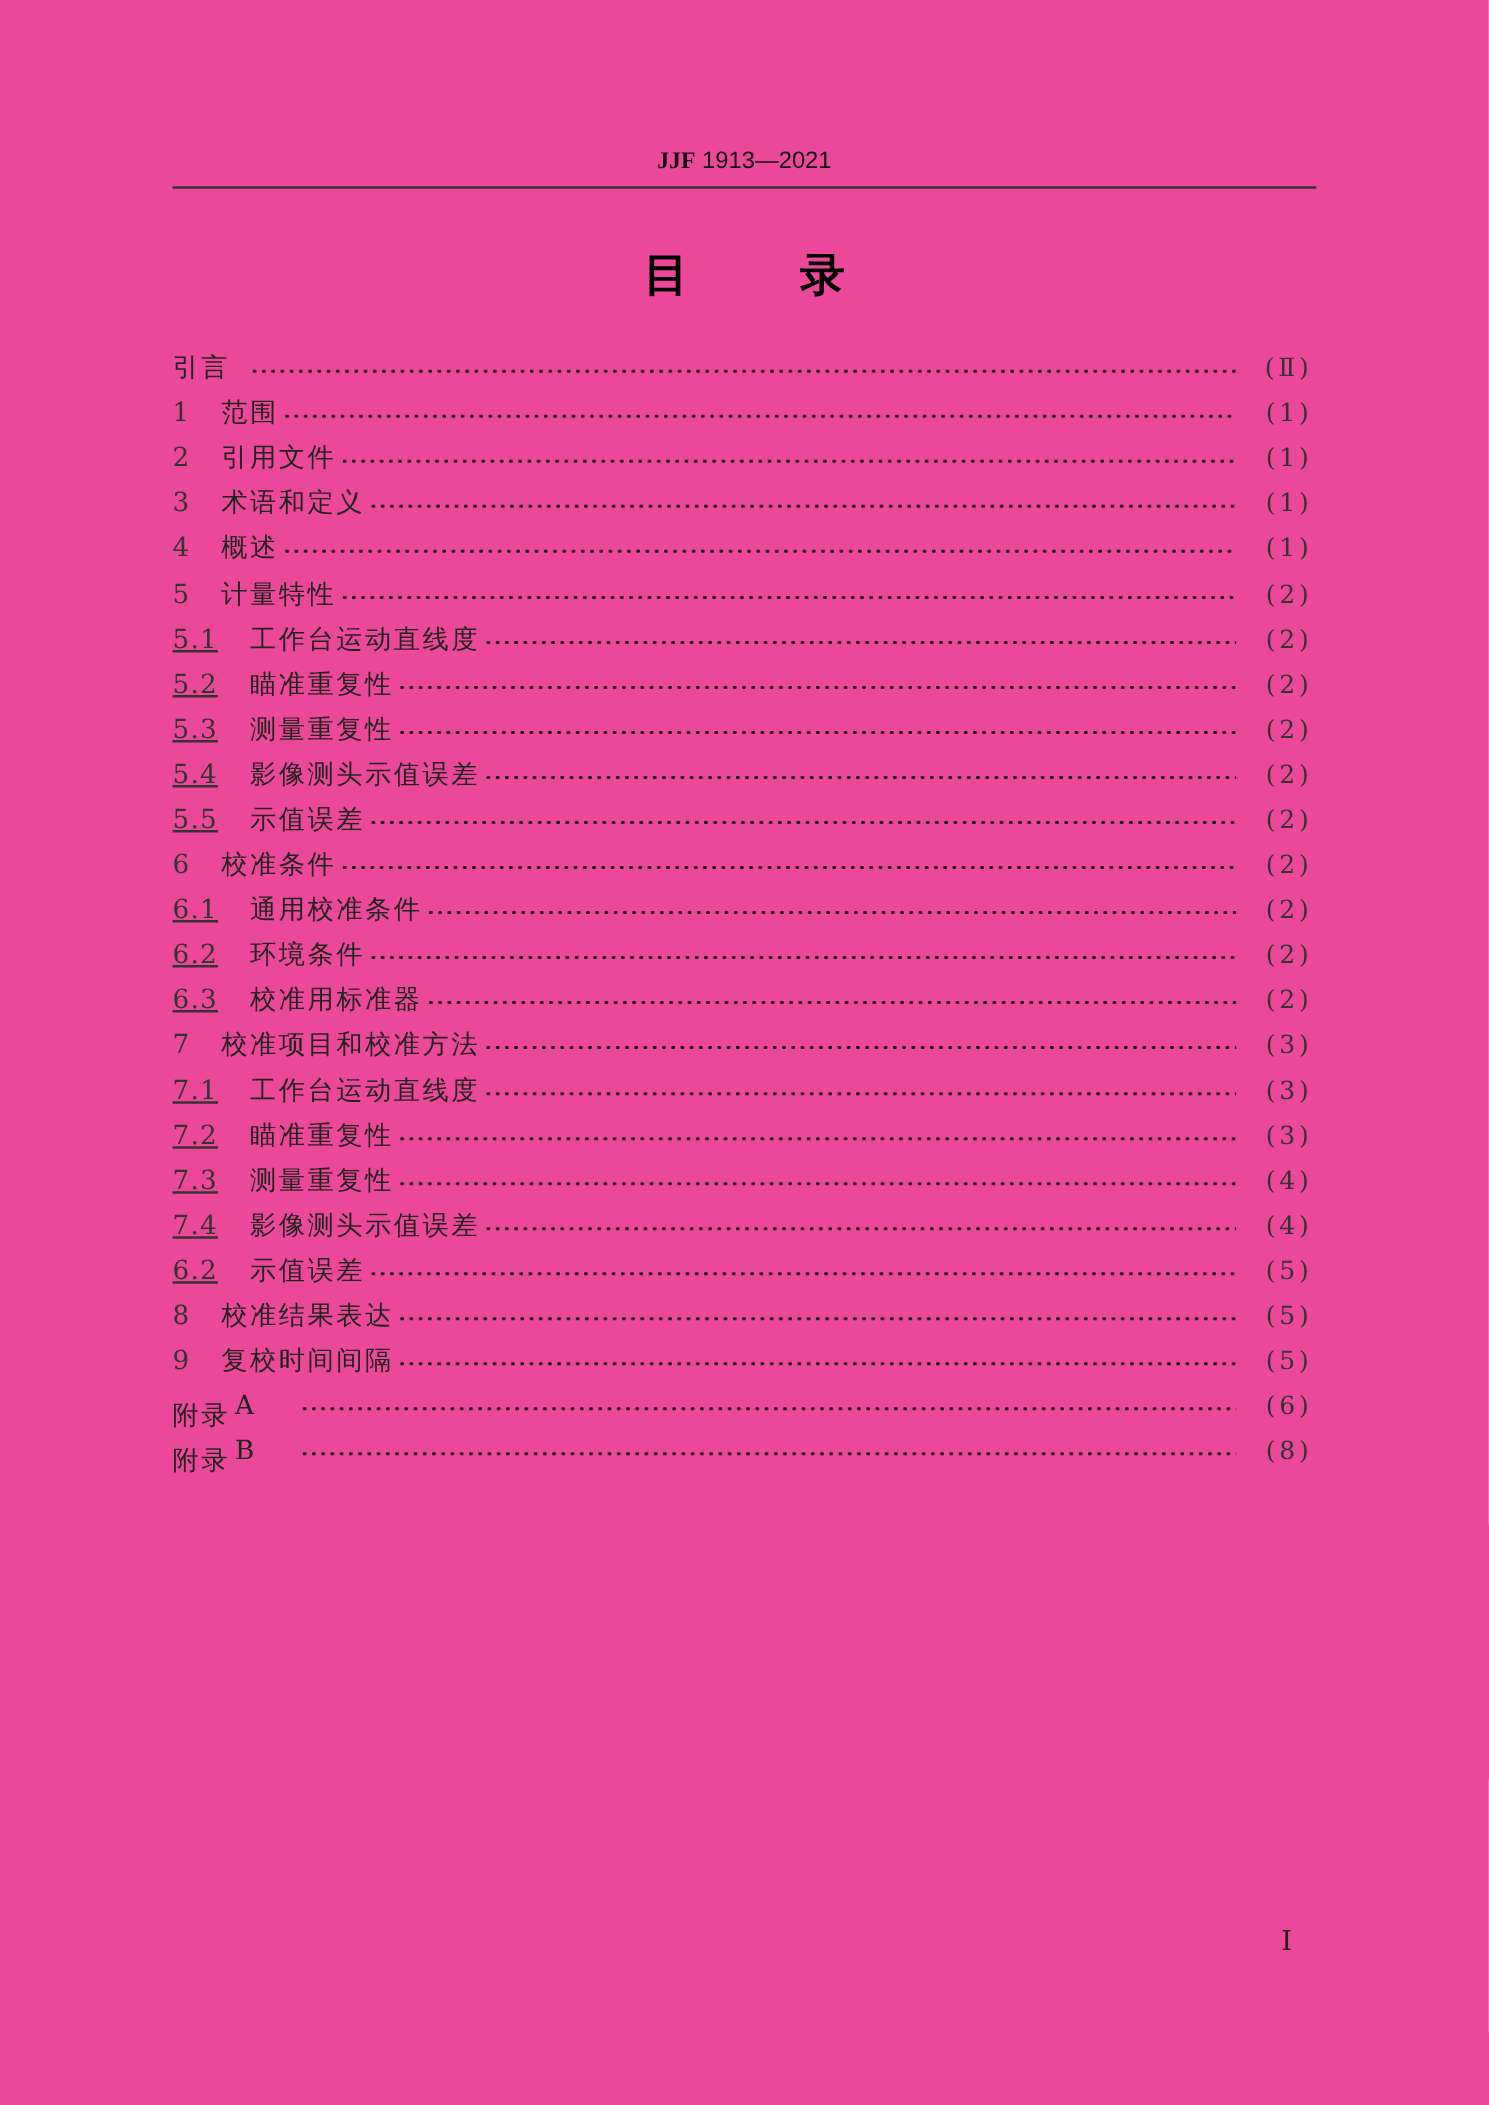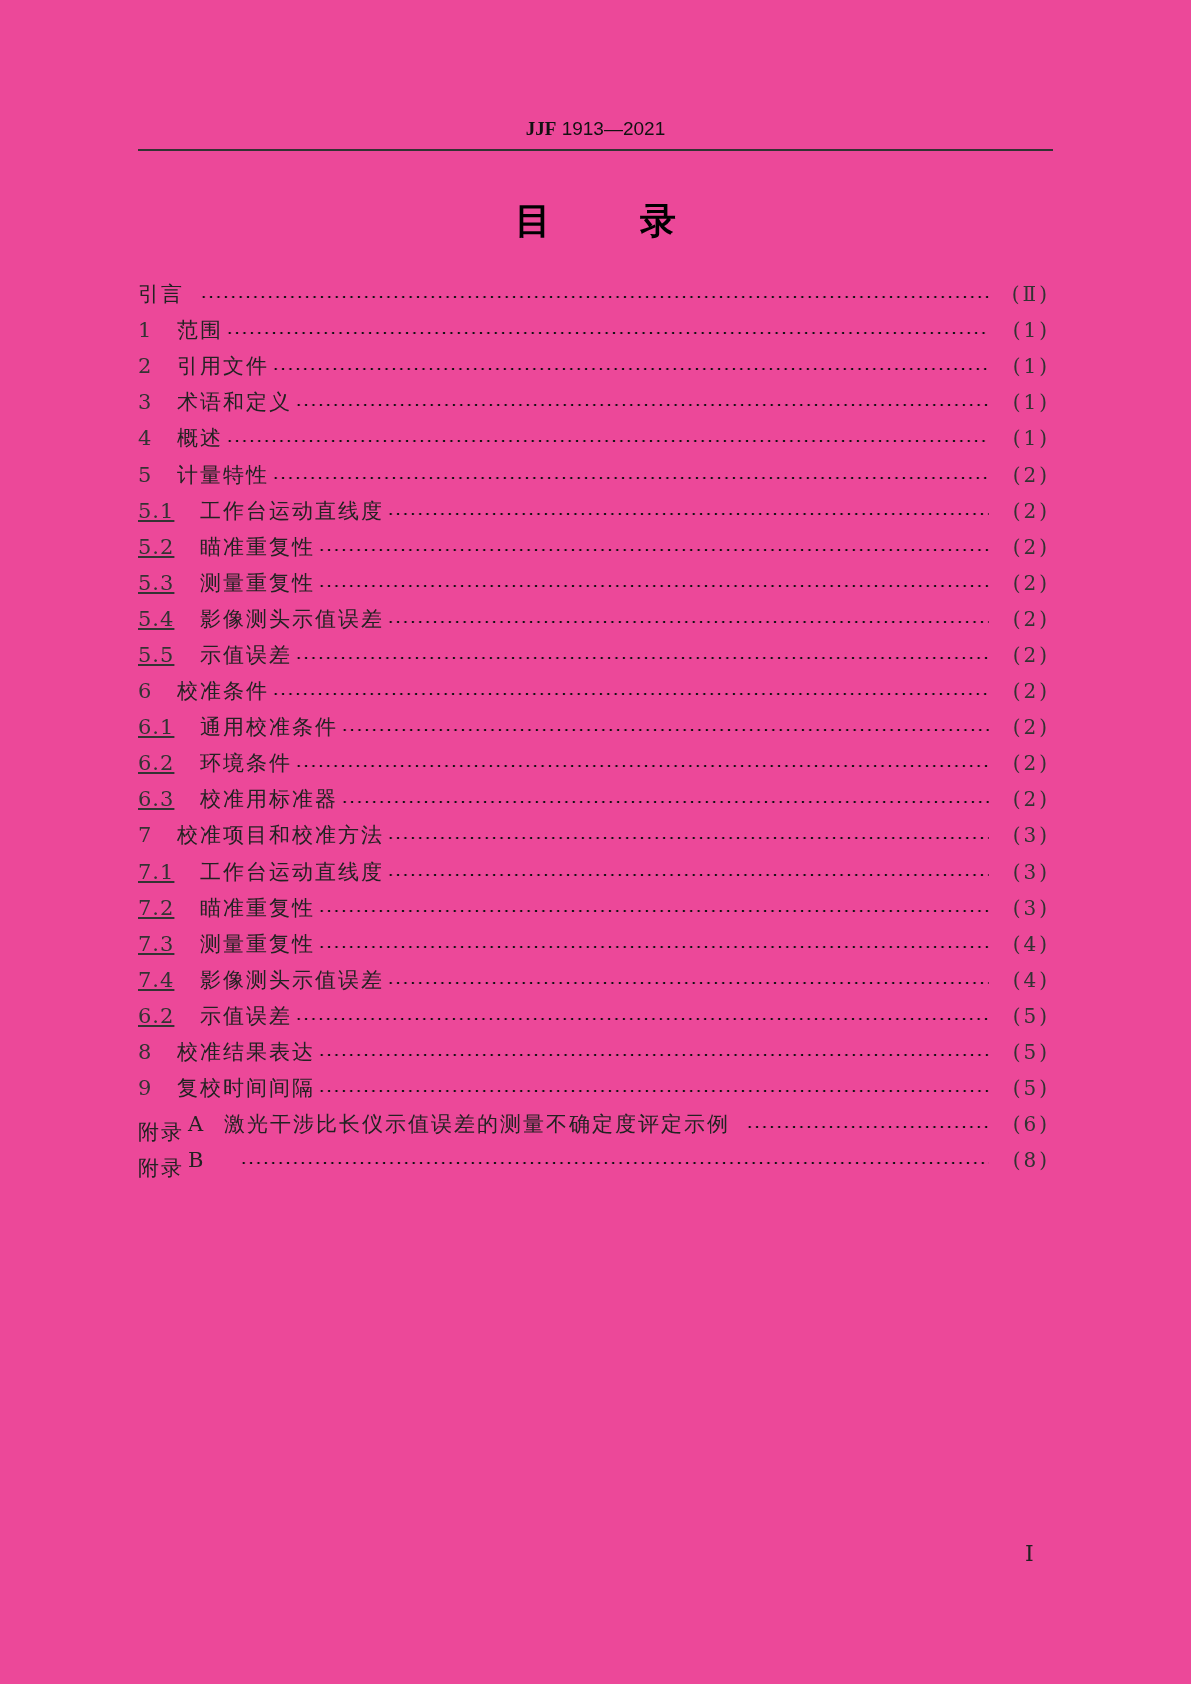--- a/index.html
+++ b/index.html
@@ -294,21 +294,20 @@
       </div>
       <div class="toc-row lvl1">
         <span class="num">9</span>
         <span class="label">复校时间间隔</span>
         <span class="leader"></span>
         <span class="page-ref">(5)</span>
       </div>
       <div class="toc-row appendix">
         <span class="appx-key">附录</span>
         <span class="appx-letter">A</span>
-        <span class="label">激光干涉比长仪示值误差的测量不确定度评定示例</span>
         <span class="leader spaced"></span>
         <span class="page-ref">(6)</span>
       </div>
       <div class="toc-row appendix">
         <span class="appx-key">附录</span>
         <span class="appx-letter">B</span>
         <span class="leader spaced"></span>
         <span class="page-ref">(8)</span>
       </div>
     </div>

